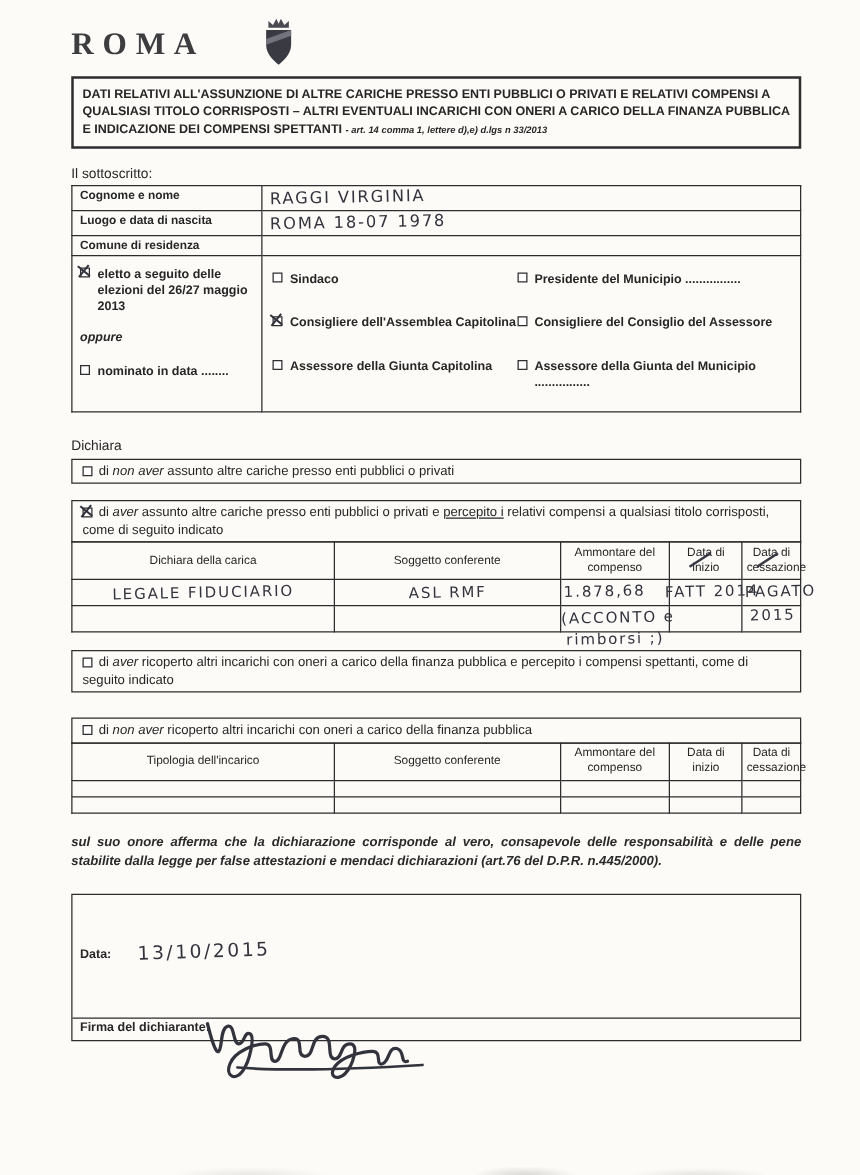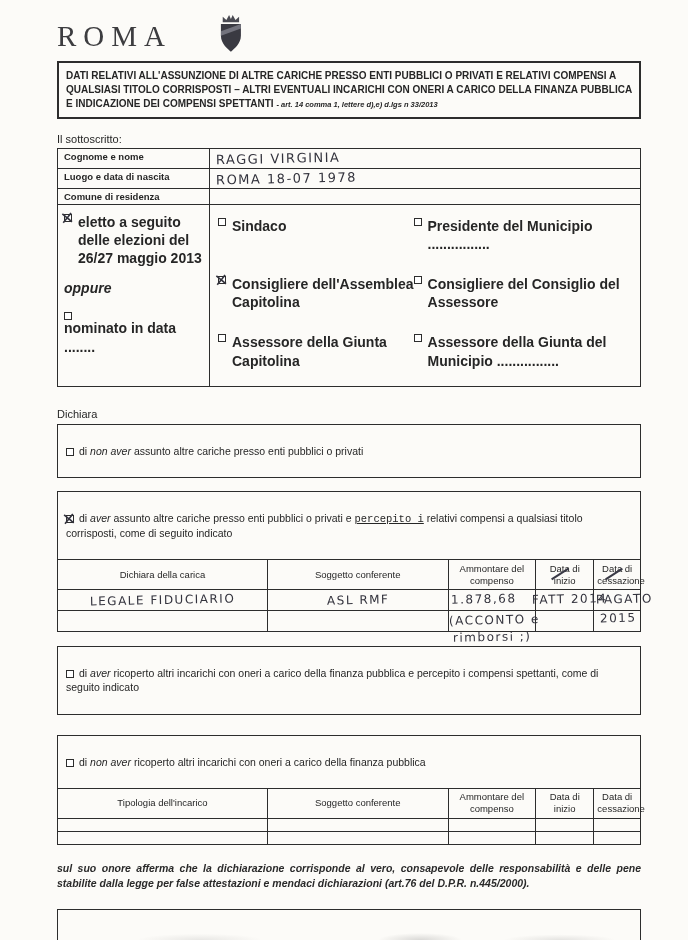--- a/index.html
+++ b/index.html
@@ -15,21 +15,21 @@
     background:
       radial-gradient(ellipse 60px 10px at 420px 100%, rgba(60,60,60,.18), transparent 70%),
       radial-gradient(ellipse 90px 9px at 200px 100%, rgba(60,60,60,.10), transparent 70%),
       radial-gradient(ellipse 80px 8px at 560px 100%, rgba(60,60,60,.12), transparent 70%);
     pointer-events:none;
   }
   .content { position:absolute; left:57px; top:0; width:584px; }
 
   
   .hdr { display:flex; align-items:center; gap:44px; margin-top:15px; height:42px; }
-  .logo { font-family:"Liberation Serif", serif; font-size:29px; letter-spacing:7px; color:#3d3d40; font-weight:400; }
+  .logo { font-family:"Liberation Serif", serif; font-size:25px; letter-spacing:7px; color:#3d3d40; font-weight:700; }
   .crest { display:inline-block; }
 
   .allegato { text-align:right; font-weight:bold; font-size:10px; margin-top:8px; letter-spacing:.2px; }
 
   .title-box { border:2px solid #2d2d2d; margin-top:4px; padding:6px 7px 5px 7px;
     font-size:10px; font-weight:bold; line-height:1.42; text-align:left; }
   .title-ref { font-size:7.5px; font-style:italic; }
 
   .section-label { font-weight:normal; font-size:11px; margin-top:14px; }
 
@@ -48,28 +48,28 @@
   .cb { display:inline-block; width:8px; height:8px; border:1.5px solid #2d2d2d;
         margin-right:6px; position:relative; top:1px; flex:0 0 auto; background:#fff; }
   .cb.checked::after { content:"✕"; position:absolute; left:-5px; top:-8px;
         font-size:17px; font-weight:bold; color:#33333d; font-family:"DejaVu Sans",sans-serif;
         transform:rotate(-6deg); }
 
   .mandate-cell { vertical-align:top; padding:8px 6px !important; }
   .mandate-left div { margin-bottom:0; }
   .m-elected { line-height:1.5; }
   .m-oppure { font-style:italic; margin-top:12px; }
-  .m-nominato { margin-top:14px;flex-direction:column; }
+  .m-nominato { margin-top:14px; }
   .opt-grid { display:grid; grid-template-columns: 47% 53%; row-gap:22px; padding:4px 0 8px 2px; }
-  .opt { font-size:14px; font-weight:bold; display:flex; align-items:flex-start; line-height:1.3; }
-
-  .decl-box { border:1.5px solid #2d2d2d; padding:19px 8px; font-size:10.5px; line-height:1.35; position:relative; }
+  .opt { font-size:10px; font-weight:bold; display:flex; align-items:flex-start; line-height:1.3; }
+
+  .decl-box { border:1.5px solid #2d2d2d; padding:2px 8px; font-size:10.5px; line-height:1.35; position:relative; }
   .decl-box .cb { margin-right:5px; }
   .em { font-style:italic; }
-  .und { text-decoration:underline;font-family:Liberation Mono, monospace; }
+  .und { text-decoration:underline; }
 
   table.comp { border-collapse:collapse; width:100%; table-layout:fixed; }
   table.comp th, table.comp td { border:1.5px solid #2d2d2d; font-size:9.5px; font-weight:normal;
       text-align:center; vertical-align:middle; padding:2px 3px; position:relative; }
   .c1{width:36%}.c2{width:31%}.c3{width:15%}.c4{width:10%}.c5{width:8%}
   table.comp th { height:30px; line-height:1.25; }
   table.comp td { height:21px; }
   td.cell-hand { text-align:left; padding-left:8px; overflow:visible; }
   .abs-hand { position:absolute; z-index:3; }
   .slash { position:absolute; width:20px; border-top:2px solid #3a3a46; transform:rotate(-33deg); z-index:2; }

